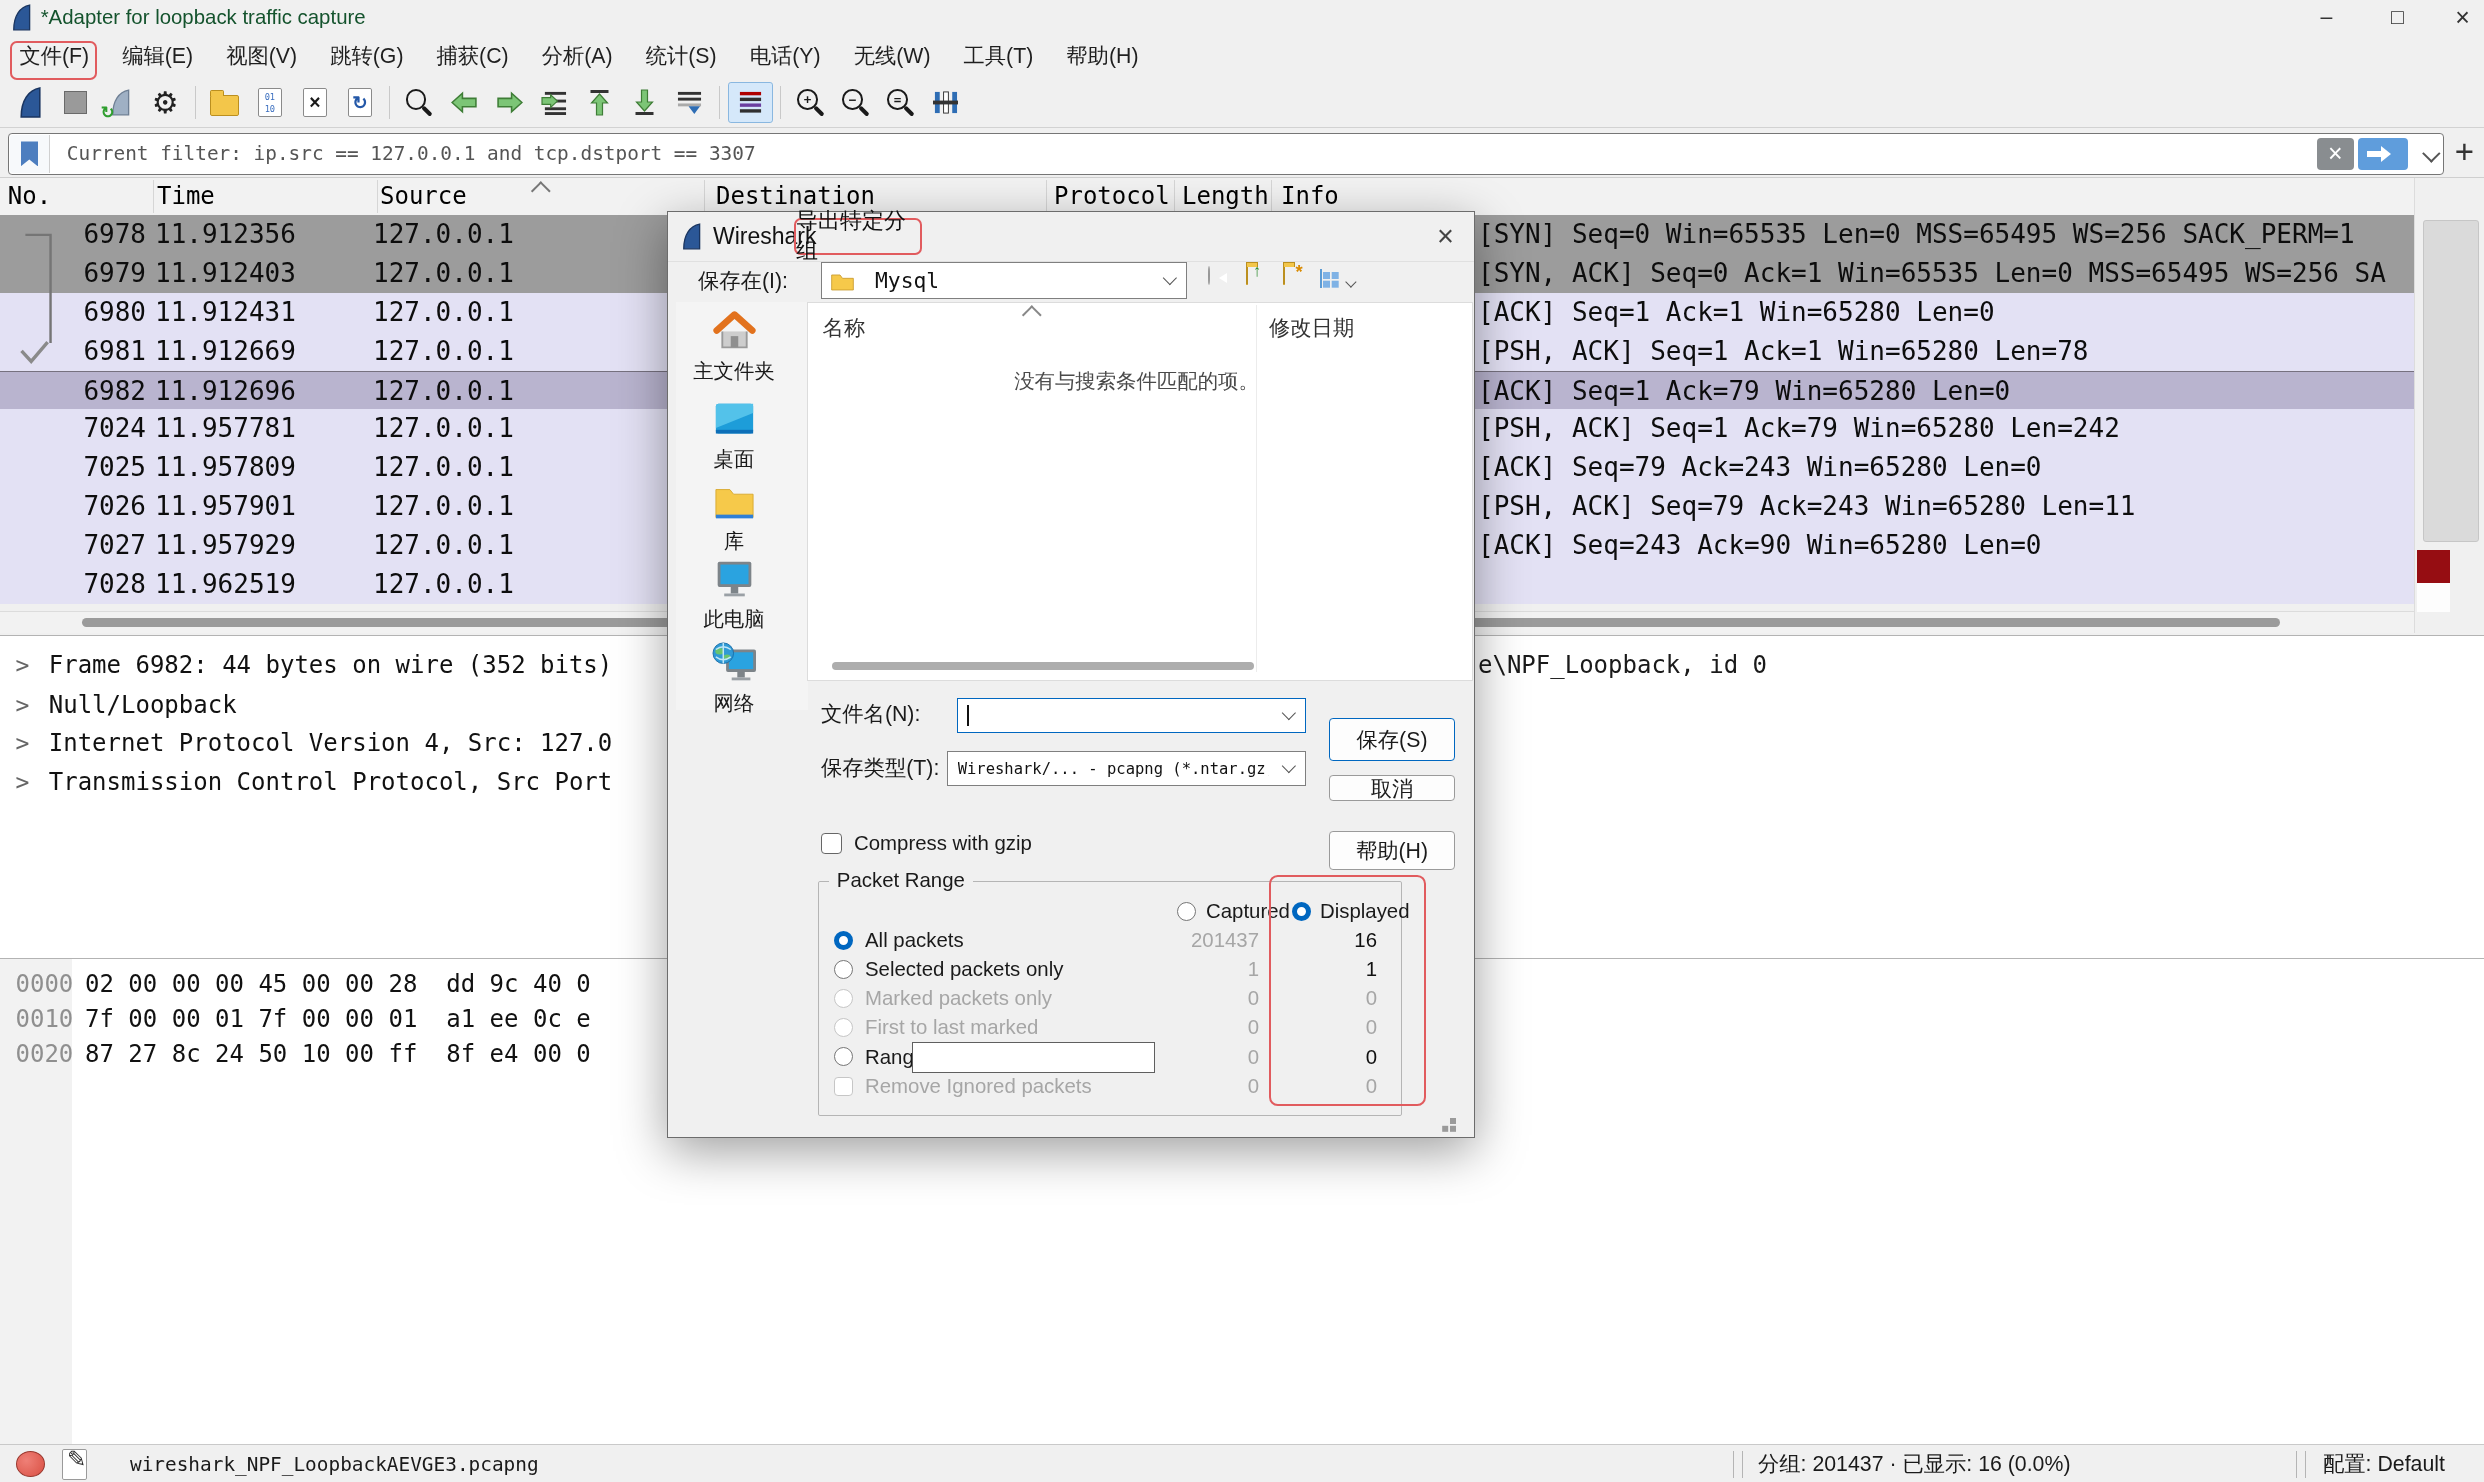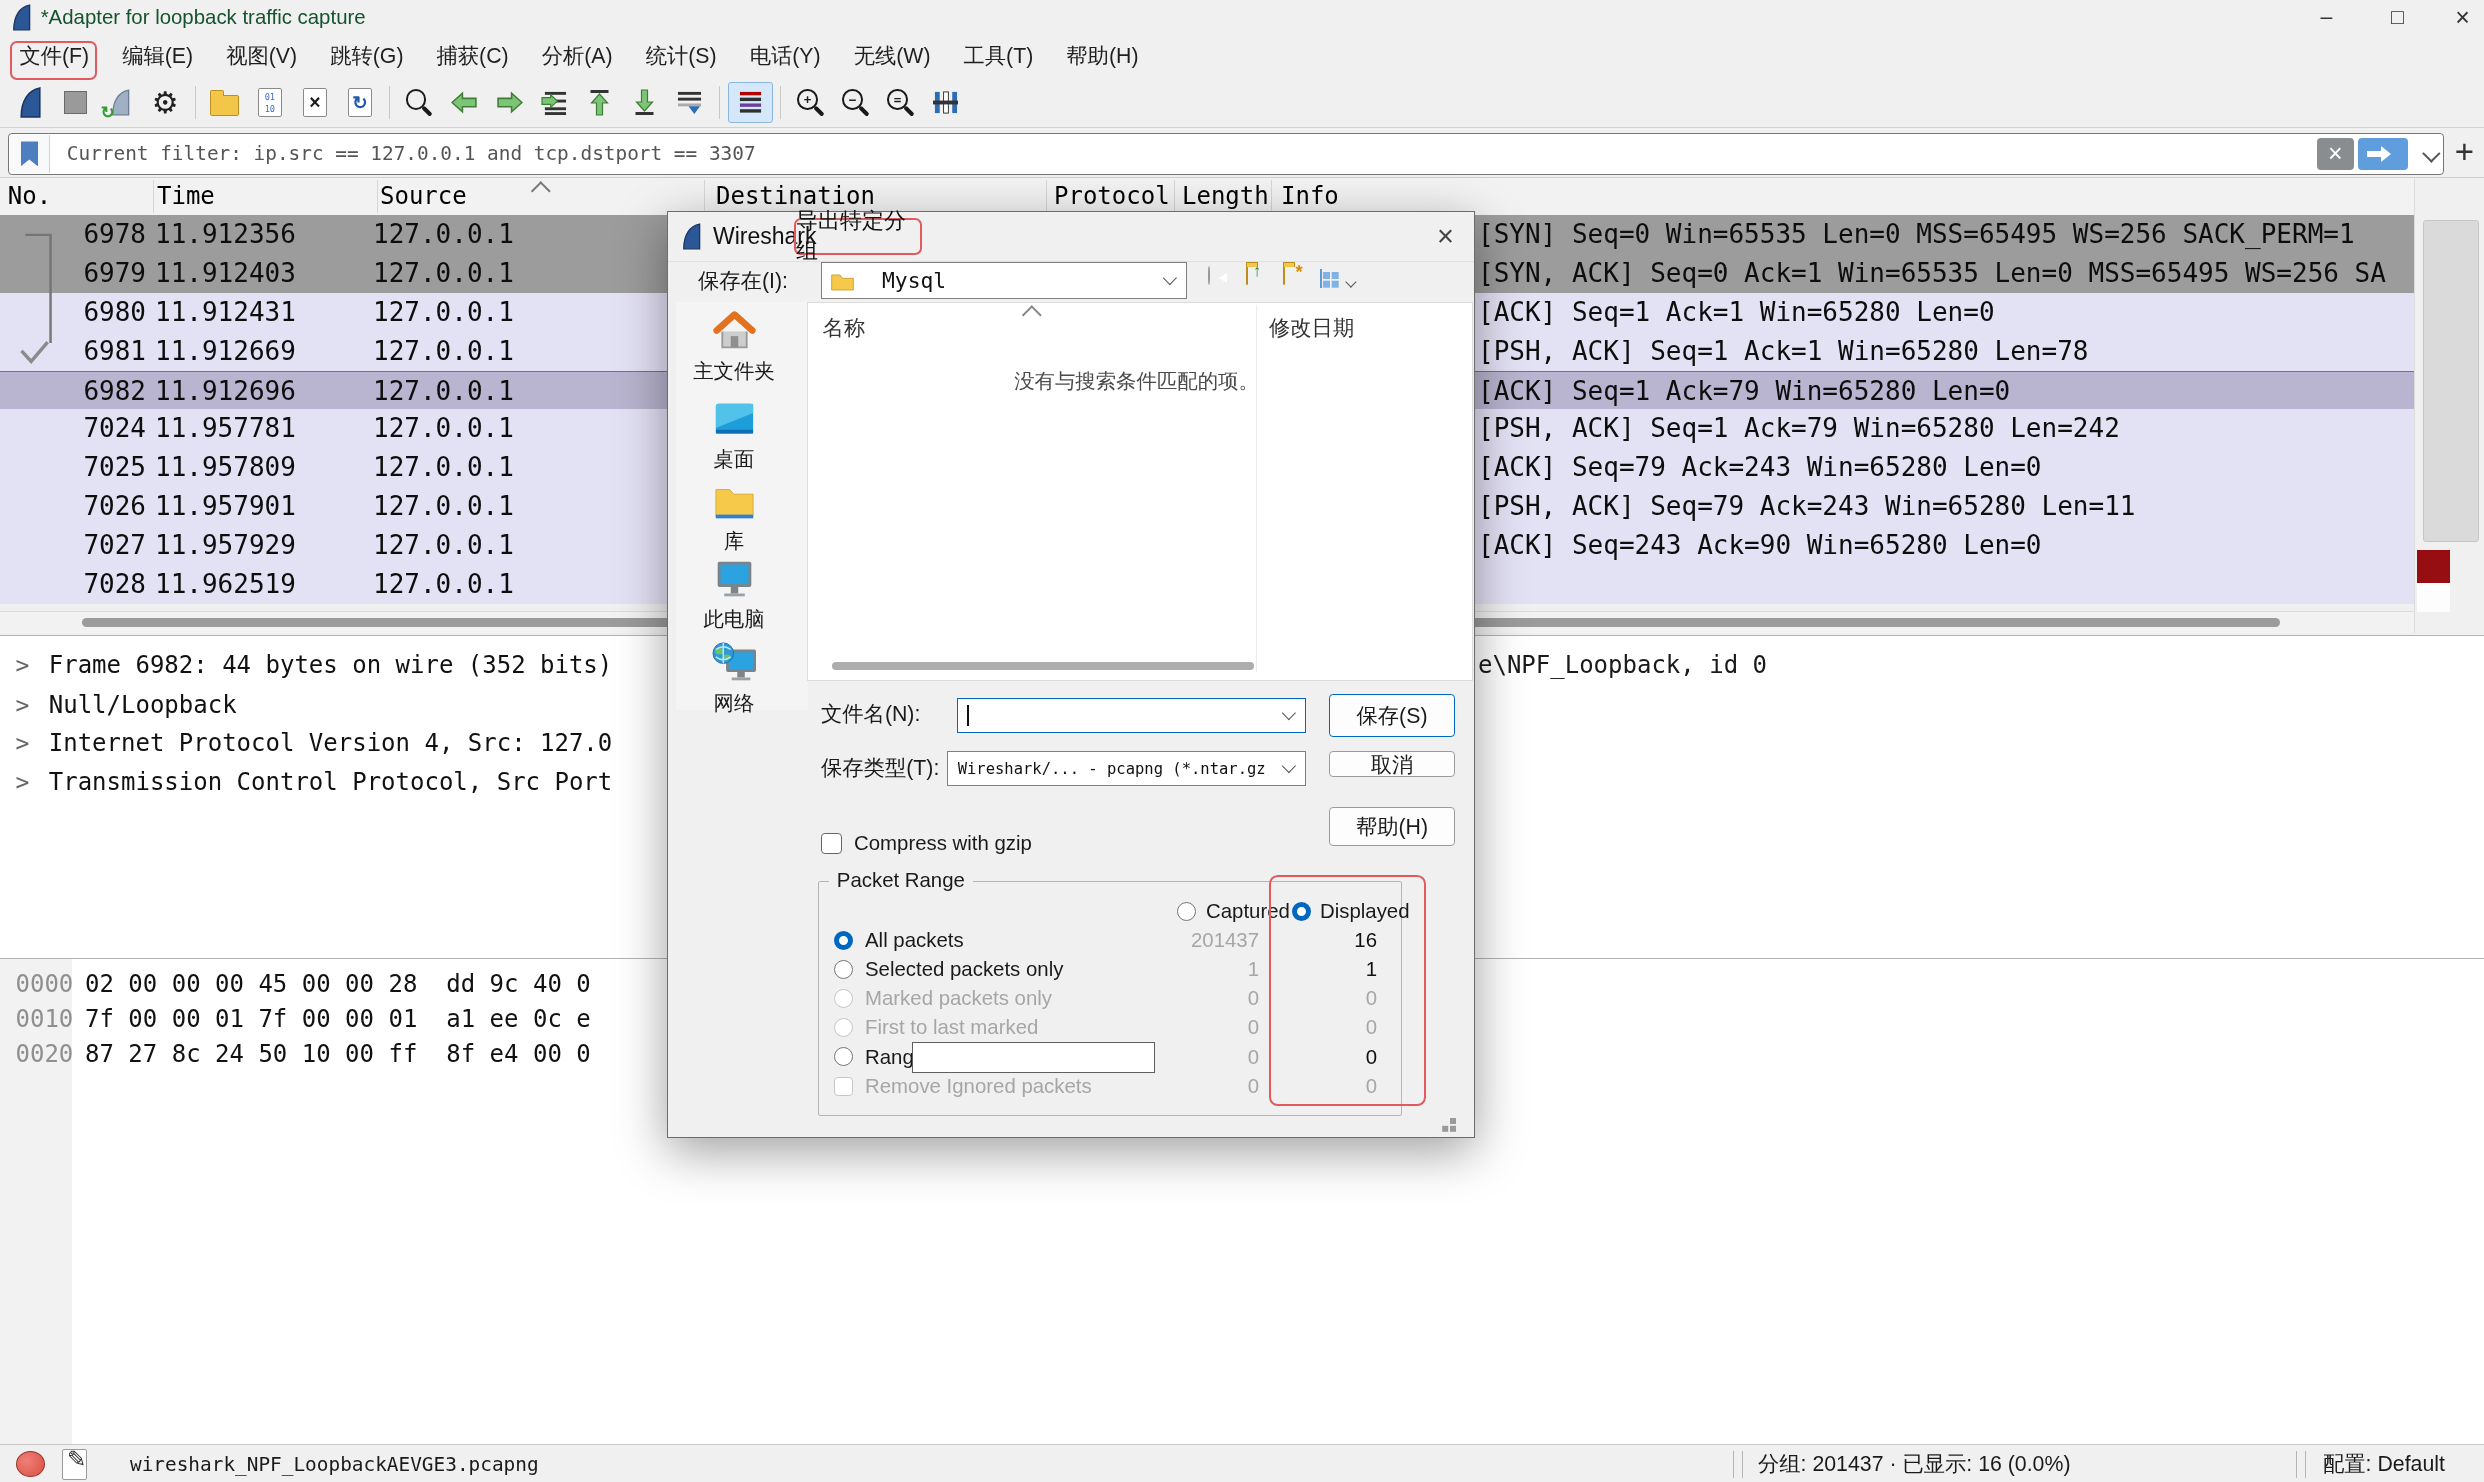--- a/index.html
+++ b/index.html
@@ -112,21 +112,21 @@
                      border:1px solid #bb8f1f;border-bottom:none;}
   .minifolder .fovl{position:absolute;left:5.8px;top:-5.8px;font-weight:bold;}
   .viewgrid{position:relative;width:19.4px;height:19.4px;background:#fff;border:1px solid #5b9bd5;}
   .viewgrid::before{content:'';position:absolute;left:1.9px;top:1.9px;width:6.8px;height:6.8px;background:#7fb2e5;
                     box-shadow:8.7px 0 #7fb2e5,0 8.7px #7fb2e5,8.7px 8.7px #7fb2e5;}
   .sidebar{position:absolute;left:7.8px;top:90px;width:132px;height:408px;background:#f4f4f4;}
   .place{position:absolute;left:0;width:132px;display:flex;flex-direction:column;align-items:center;}
   .place .plabel{font-size:20.4px;color:#1a1a1a;margin-top:3.9px;white-space:pre;}
   .filearea{position:absolute;left:139px;top:90px;width:666px;height:379px;background:#fff;border:1px solid #dcdcdc;box-sizing:border-box;}
   .btn{position:absolute;background:#fdfdfd;border:1px solid #9a9a9a;border-radius:3.9px;display:flex;align-items:center;
-       justify-content:center;font-size:21.3px;color:#1a1a1a;box-sizing:border-box;}
+       justify-content:center;font-size:21.3px;color:#1a1a1a;box-sizing:border-box;margin-top:24px;}
   .btn.primary{border:1.9px solid #0067c0;}
   .radio{position:absolute;width:19.4px;height:19.4px;border-radius:50%;border:1.9px solid #767676;background:#fff;box-sizing:border-box;}
   .radio.on{border:5.8px solid #0067c0;}
   .radio.disabled{border-color:#c6c6c6;}
   .checkbox{position:absolute;width:21.3px;height:21.3px;border:1.9px solid #666;border-radius:3.9px;background:#fff;box-sizing:border-box;}
   .checkbox.disabled{border-color:#c6c6c6;}
   .rlabel{position:absolute;font-size:20.4px;color:#1a1a1a;height:25px;line-height:25px;white-space:pre;}
   .rlabel.disabled{color:#a6a6a6;}
   .rval{position:absolute;width:116px;height:25px;line-height:25px;font-size:20.4px;text-align:right;white-space:pre;}
   .gray{color:#a6a6a6;} .dark{color:#111;}
@@ -443,21 +443,21 @@
       <span class="dlg-title-app">Wireshark</span>
       <span class="dlg-title-doc">导出特定分组</span>
       <span class="dlg-close">×</span>
     </div>
 
     <span class="dlabel" style="left:30px;top:53px;">保存在(I):</span>
     <div class="combo" style="left:153px;top:50px;width:366px;height:37px;">
       <svg width="25" height="21.3" viewBox="0 0 30 24" style="position:absolute;left:7.8px;top:7.8px">
         <path d="M2 4 h10 l3 4 h13 v14 h-26 z" fill="#f6c94a" stroke="#c9992a"></path>
       </svg>
-      <span class="ctext mono" style="left:60px;">Mysql</span>
+      <span class="ctext mono" style="left:53px;">Mysql</span>
       <span class="caret"></span>
     </div>
     <span class="navicon" style="left:540px;"><span class="circlebtn"></span></span>
     <span class="navicon" style="left:578px;">
       <span class="minifolder"><span class="fovl" style="color:#2e8b2e;font-size:16.5px;">↑</span></span>
     </span>
     <span class="navicon" style="left:615px;">
       <span class="minifolder"><span class="fovl" style="color:#d98a00;font-size:18.4px;left:11.6px;">*</span></span>
     </span>
     <span class="navicon" style="left:652px;top:58px;"><span class="viewgrid"></span></span>

